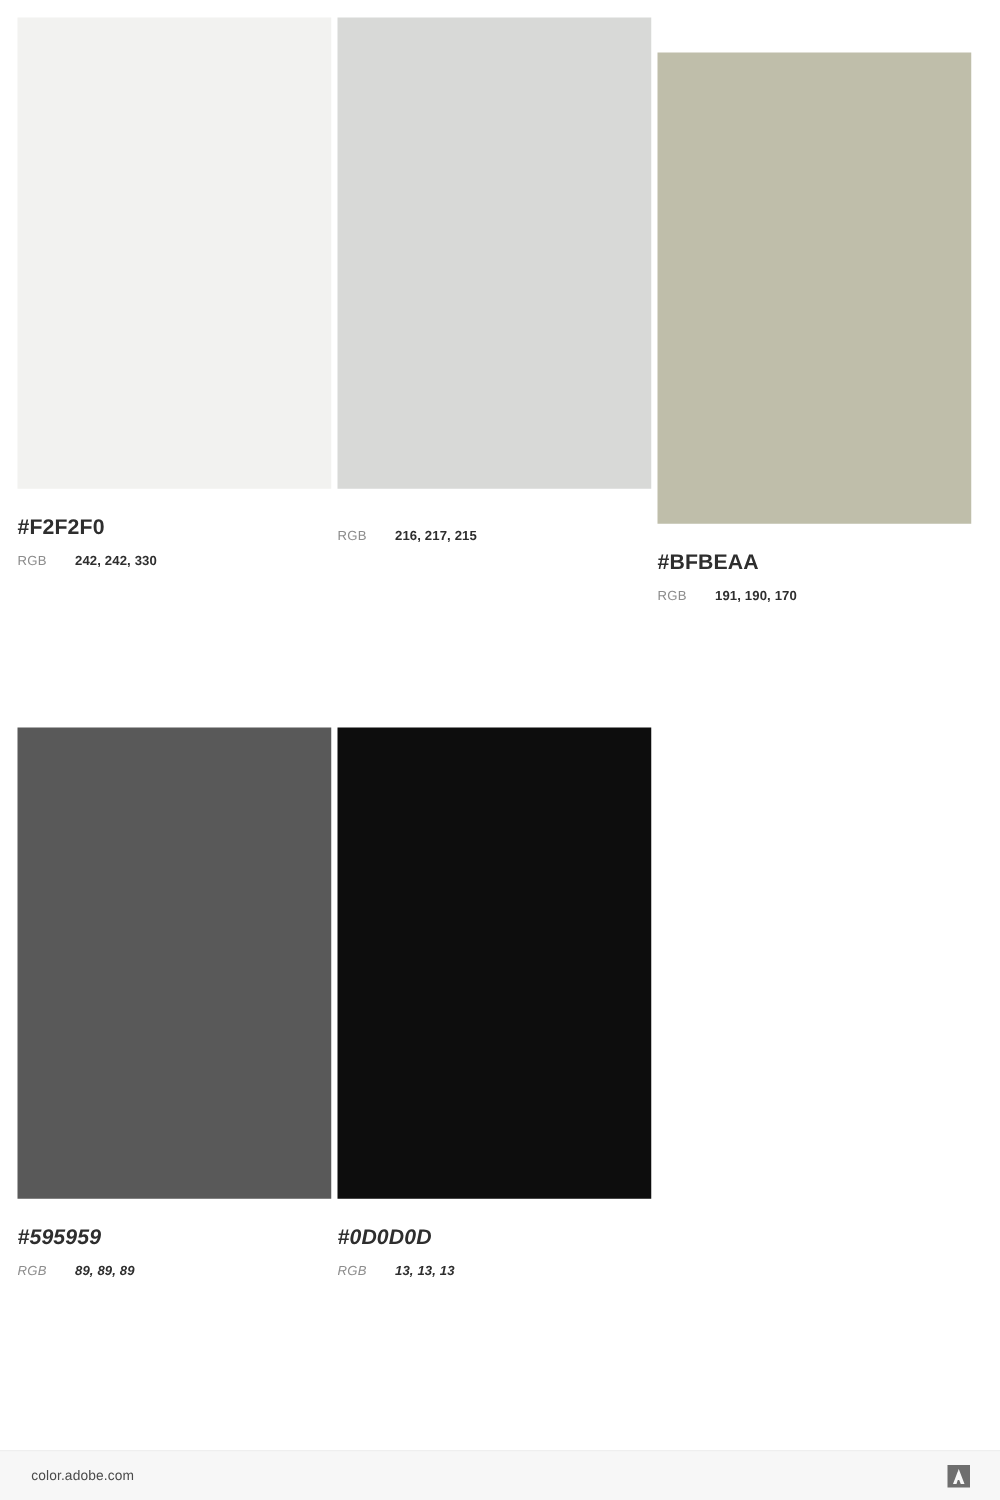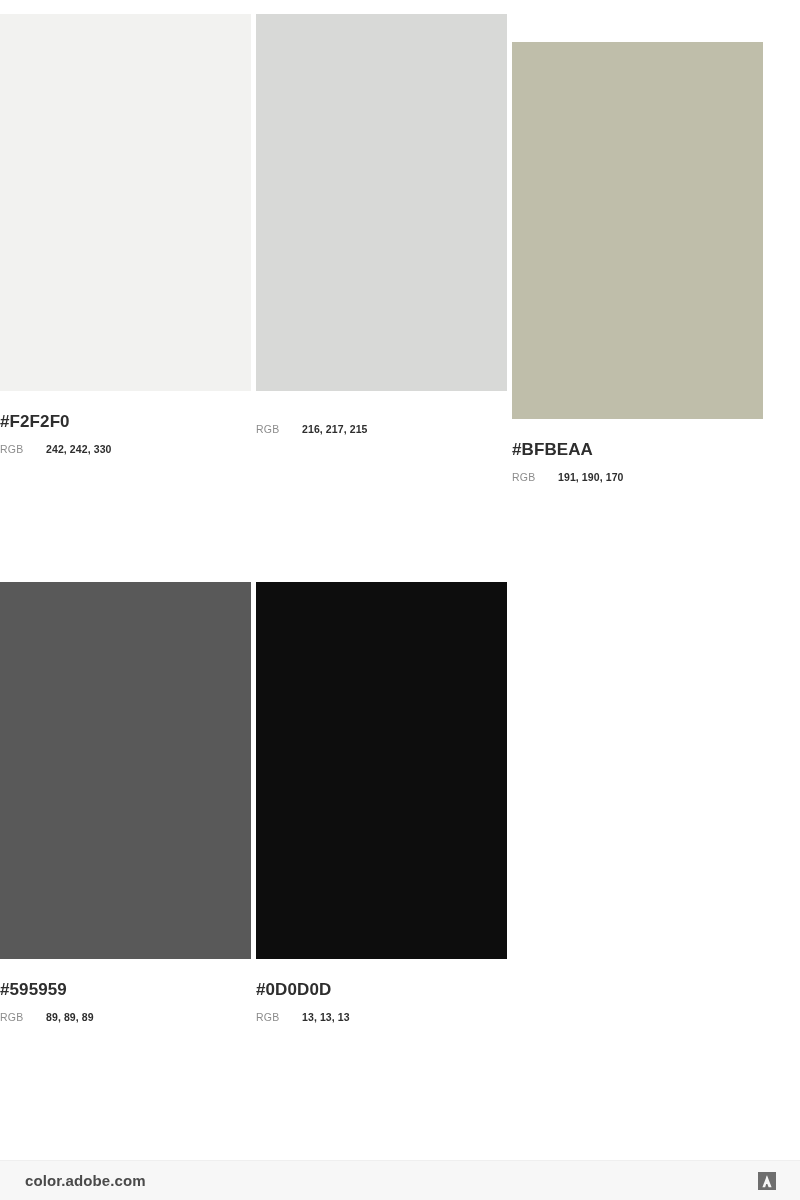--- a/index.html
+++ b/index.html
@@ -19,25 +19,26 @@
 
   .palette {
     position: absolute;
     left: 0;
     top: 0;
     width: 800px;
   }
 
   .row {
     display: flex;
+    padding-left: 14px;
     box-sizing: border-box;
   }
 
   .row-1 { padding-top: 14px; }
-  .row-2 { padding-top: 99px; }
+  .row-2 { padding-top: 99px; font-style: italic; }
 
   .cell {
     width: 251px;
     margin-right: 5px;
     box-sizing: border-box;
   }
   .cell:last-child { margin-right: 0; margin-top: 28px; }
 
   .cell.is-empty .swatch,
   .cell.is-empty .meta { visibility: hidden; }
@@ -93,24 +94,23 @@
     background: #F7F7F7;
     border-top: 1px solid #EFEFEF;
     box-sizing: border-box;
     display: flex;
     align-items: center;
     justify-content: space-between;
     padding: 0 22px 0 25px;
   }
 
   .footer-url {
-    font-size: 15px;
+    font-size: 11px;
     color: #4A4A4A;
     letter-spacing: 0.1px;
-    font-weight: bold;
   }
 
   .footer-logo {
     width: 22px;
     height: 20px;
     display: block;
   }
 </style>
 </head>
 <body style="background: rgb(255, 255, 255);">

